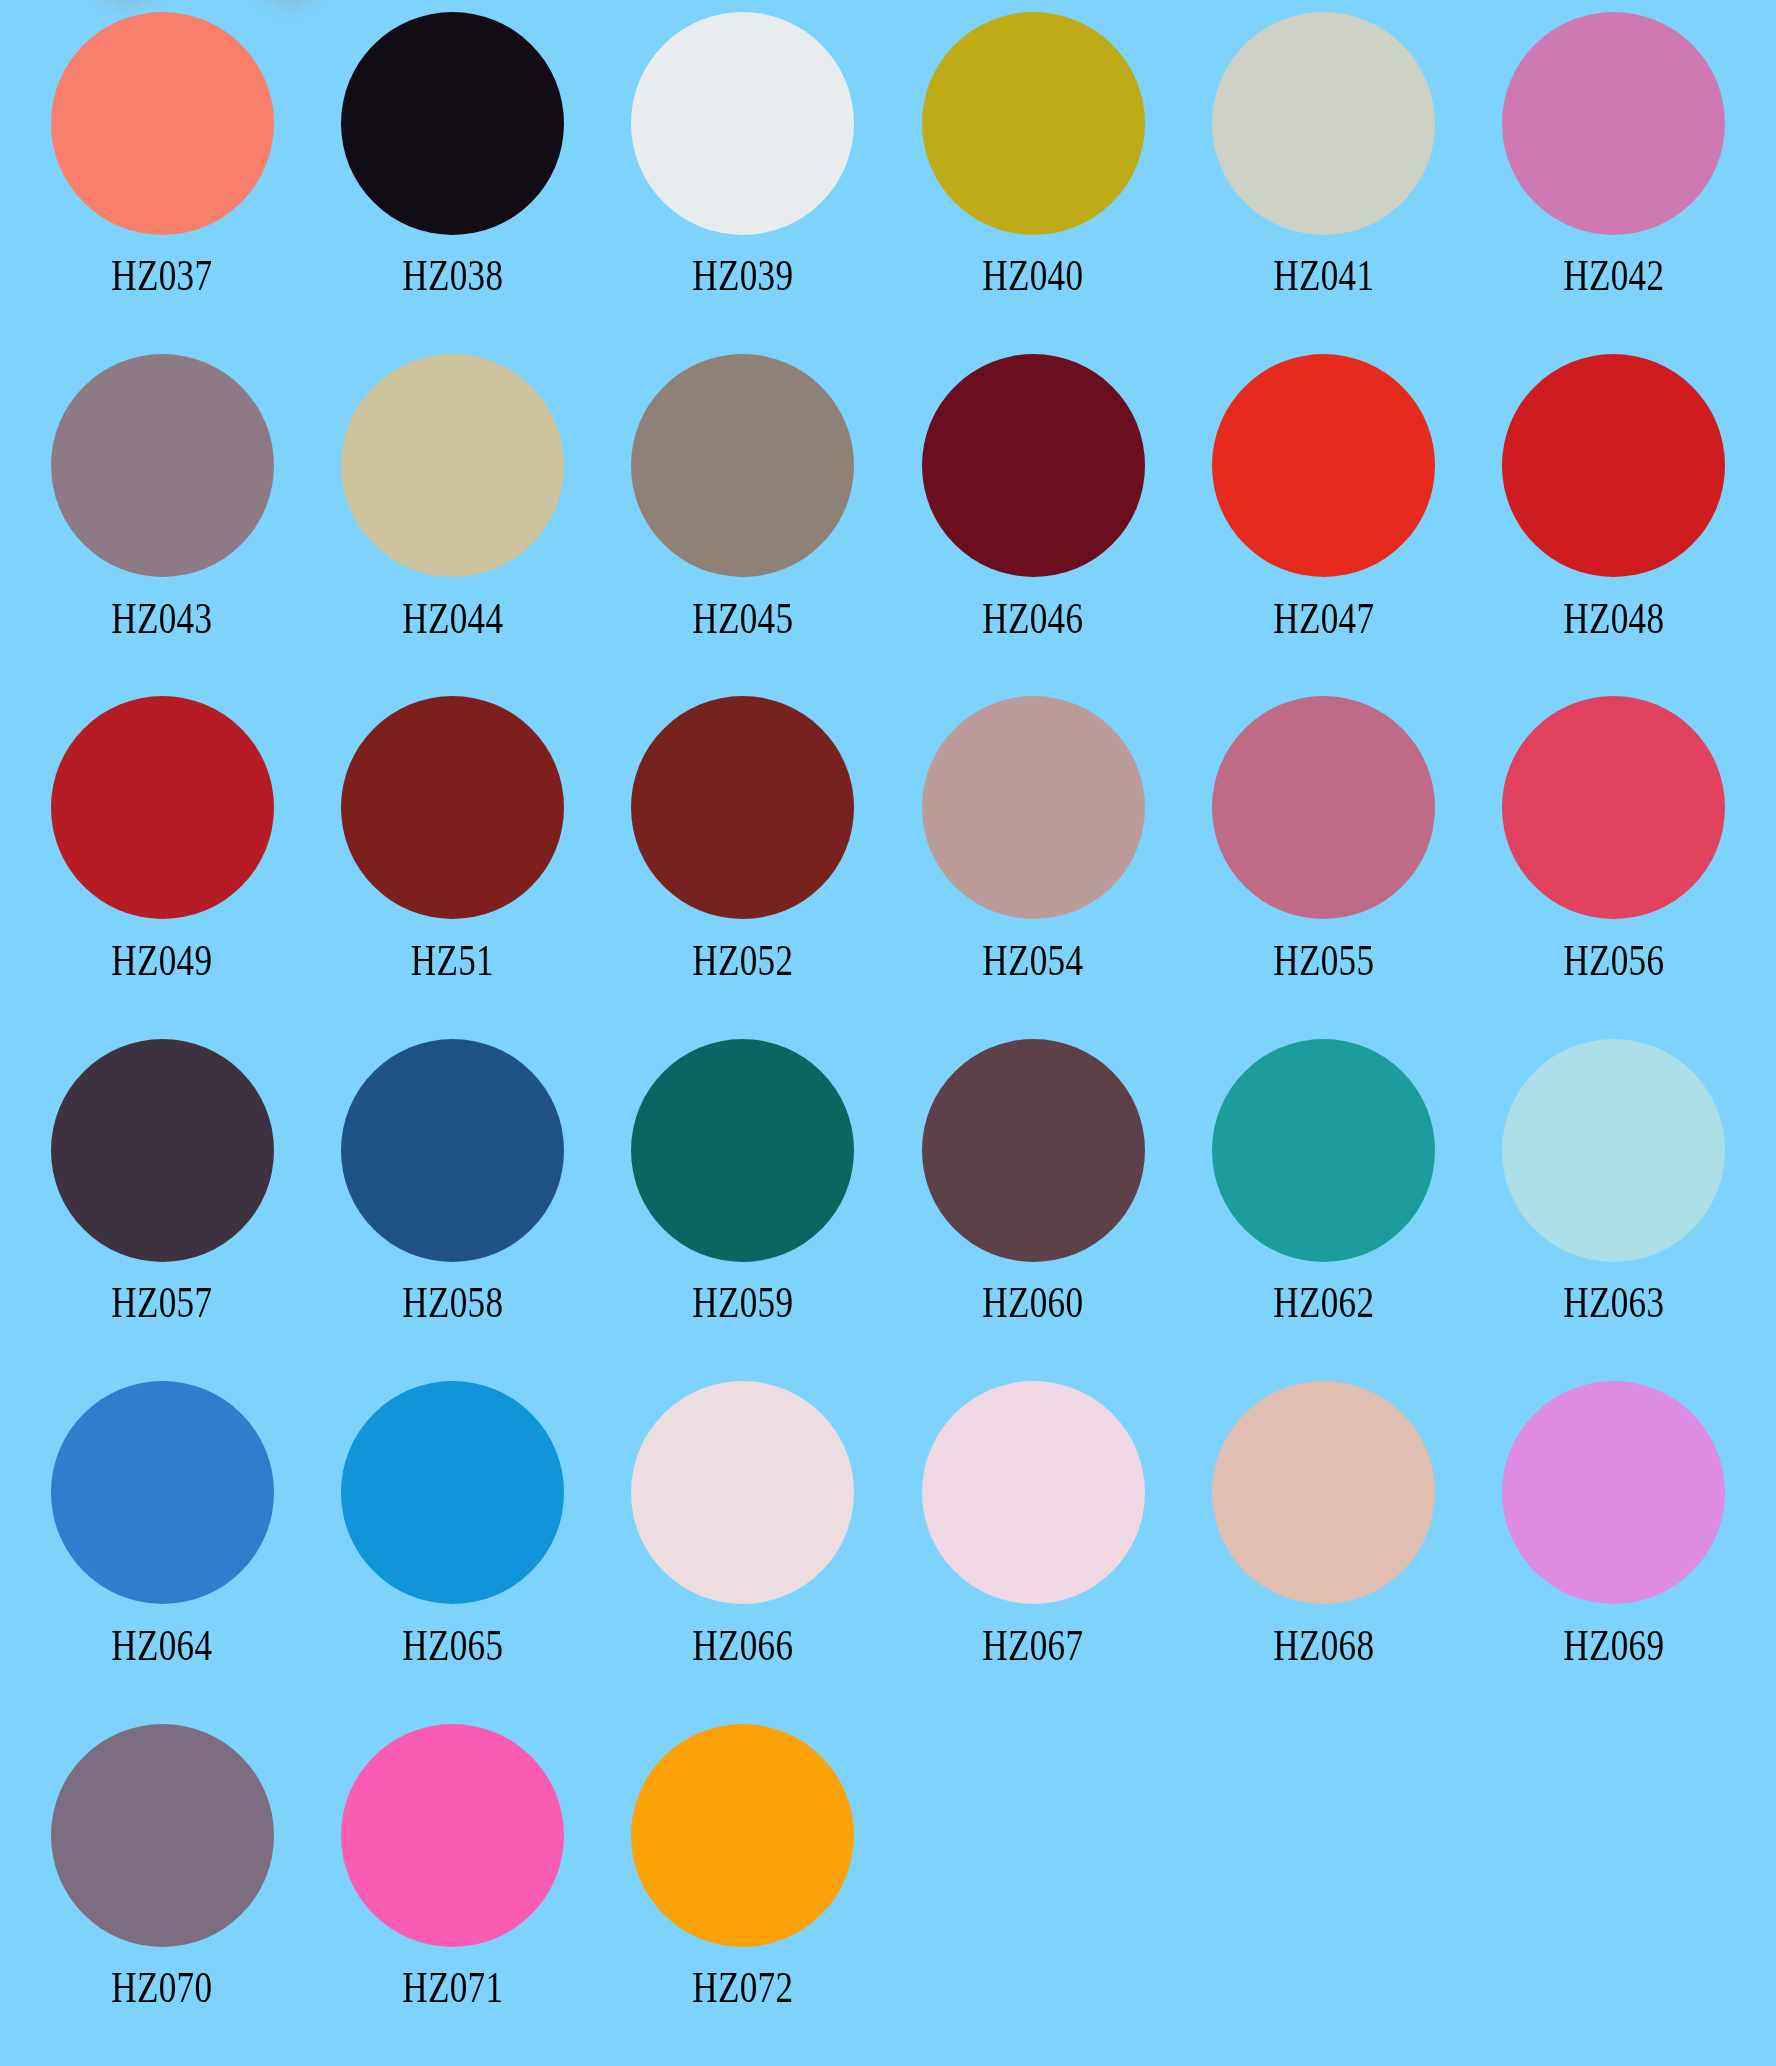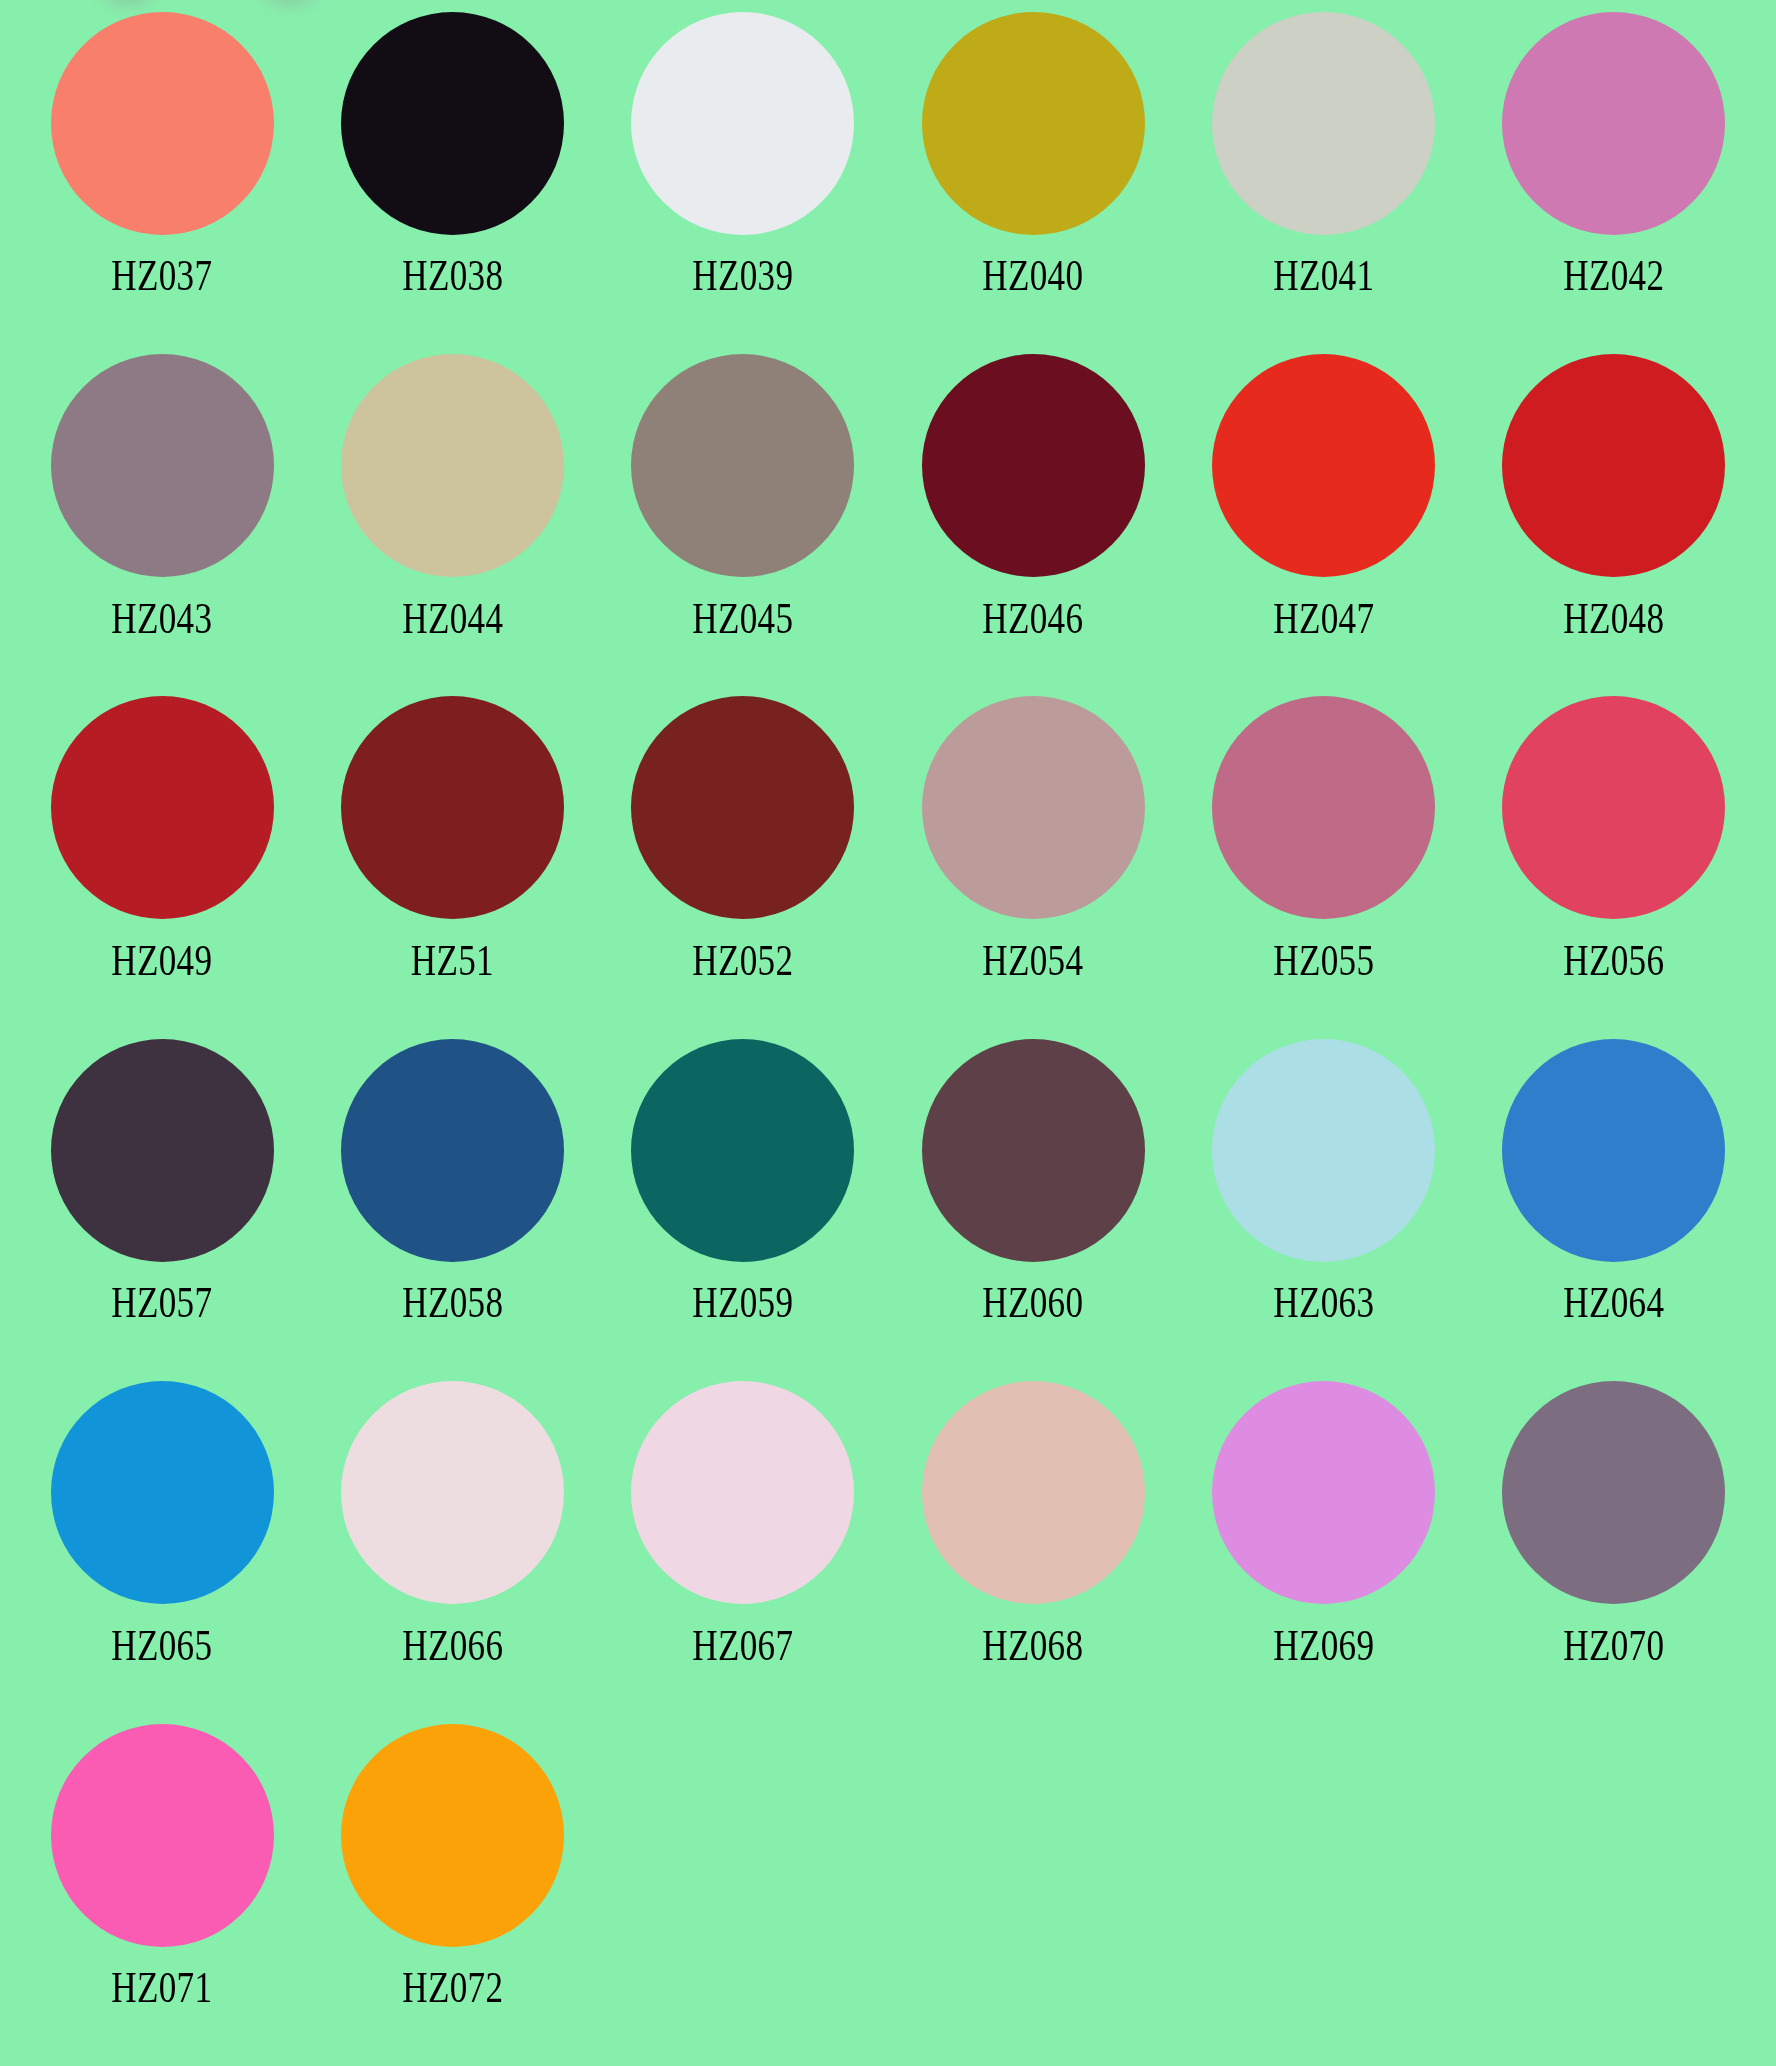--- a/index.html
+++ b/index.html
@@ -65,21 +65,21 @@
     font-family: "Liberation Serif", "DejaVu Serif", serif;
     font-weight: 400;
     transform: scaleX(0.78);
     transform-origin: center top;
     white-space: nowrap;
   }
 </style>
 </head>
 <body>
 
-<div id="chart" style="background: #86efac;">
+<div id="chart" style="background: #7dd3fc;">
   <div class="ghost g1"></div>
   <div class="ghost g2"></div>
   <div class="grid" id="swatch-grid">
       <div class="cell">
         <div class="swatch" style="background: rgb(249, 127, 109);"></div>
         <div class="caption" style="color: rgb(0, 0, 0);">HZ037</div>
       </div>
       <div class="cell">
         <div class="swatch" style="background: rgb(18, 13, 20);"></div>
         <div class="caption" style="color: rgb(0, 0, 0);">HZ038</div>
@@ -158,20 +158,24 @@
       </div>
       <div class="cell">
         <div class="swatch" style="background: rgb(11, 101, 96);"></div>
         <div class="caption" style="color: rgb(0, 0, 0);">HZ059</div>
       </div>
       <div class="cell">
         <div class="swatch" style="background: rgb(94, 64, 72);"></div>
         <div class="caption" style="color: rgb(0, 0, 0);">HZ060</div>
       </div>
       <div class="cell">
+        <div class="swatch" style="background: rgb(28, 156, 156);"></div>
+        <div class="caption" style="color: rgb(0, 0, 0);">HZ062</div>
+      </div>
+      <div class="cell">
         <div class="swatch" style="background: rgb(171, 223, 229);"></div>
         <div class="caption" style="color: rgb(0, 0, 0);">HZ063</div>
       </div>
       <div class="cell">
         <div class="swatch" style="background: rgb(46, 126, 203);"></div>
         <div class="caption" style="color: rgb(0, 0, 0);">HZ064</div>
       </div>
       <div class="cell">
         <div class="swatch" style="background: rgb(18, 148, 216);"></div>
         <div class="caption" style="color: rgb(0, 0, 0);">HZ065</div>

